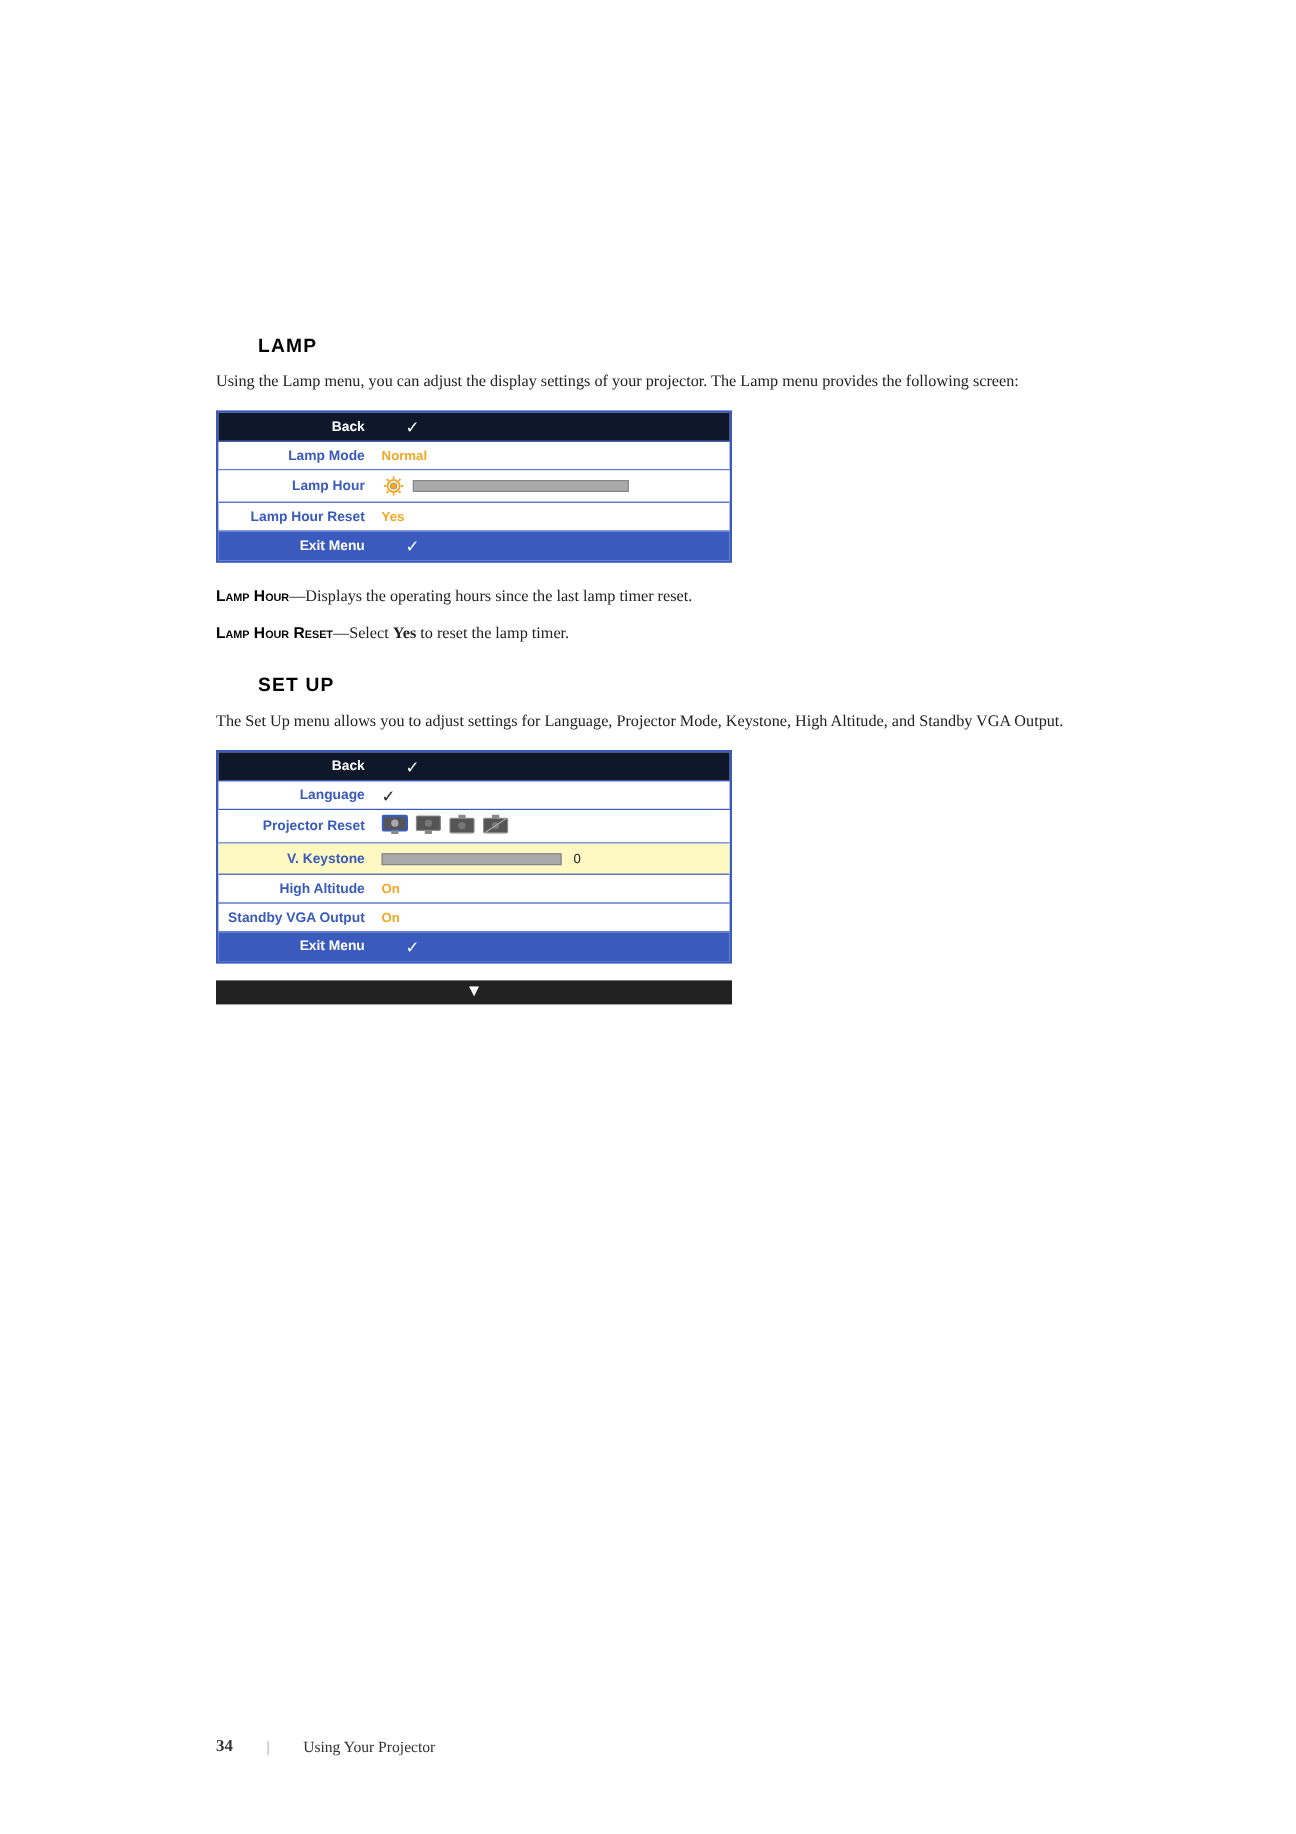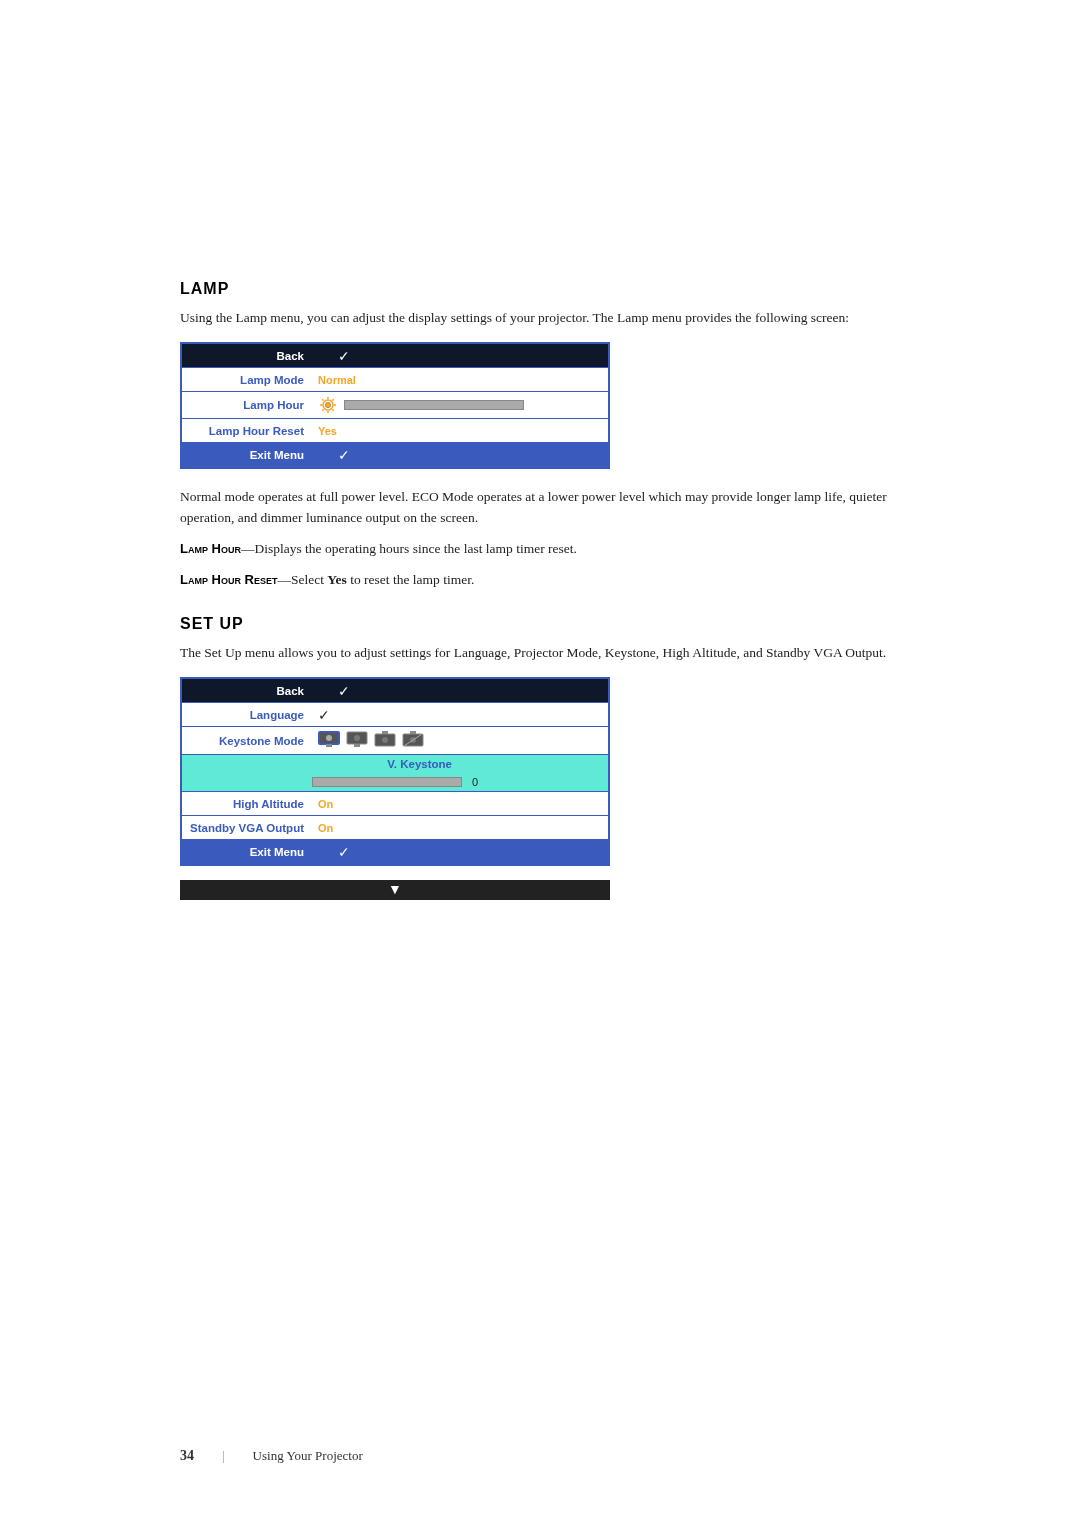--- a/index.html
+++ b/index.html
@@ -23,20 +23,21 @@
 
     
     .section-title {
       font-family: Arial, Helvetica, sans-serif;
       font-size: 16px;
       font-weight: bold;
       letter-spacing: 1px;
       text-transform: uppercase;
       color: #000;
       margin-bottom: 10px;
+      margin-left: 35px;
     }
 
     .section-intro {
       font-size: 13.5px;
       color: #222;
       margin-bottom: 14px;
       line-height: 1.5;
     }
 
     
@@ -299,23 +300,20 @@
       <div class="menu-row" style="background:#3a5bbd;">
         <div class="menu-label" style="color:#fff;">Exit Menu</div>
         <div class="menu-content">
           <span class="menu-check">✓</span>
         </div>
       </div>
 
     </div>
 
     <p class="desc-para">
-      Normal mode operates at full power level. ECO Mode operates at a lower power level which may provide longer lamp life, quieter operation, and dimmer luminance output on the screen.
-    </p>
-    <p class="desc-para">
       <span class="desc-label">Lamp Hour</span>—Displays the operating hours since the last lamp timer reset.
     </p>
     <p class="desc-para">
       <span class="desc-label">Lamp Hour Reset</span>—Select <strong>Yes</strong> to reset the lamp timer.
     </p>
 
   </div>
 
   <div class="section-gap">
     <div class="section-title">SET UP</div>
@@ -331,21 +329,21 @@
       </div>
 
       <div class="menu-row">
         <div class="menu-label">Language</div>
         <div class="menu-content">
           <span style="color:#222; font-size:14px;">✓</span>
         </div>
       </div>
 
       <div class="menu-row" style="background:#fff; min-height:28px;">
-        <div class="menu-label" style="color:#3a5bbd;">Keystone Mode</div>
+        <div class="menu-label" style="color:#3a5bbd;">Projector Reset</div>
         <div class="lamp-hour-content" style="gap:6px; align-items:center;">
 
           <span style="display:inline-block;">
             <svg width="22" height="18" viewBox="0 0 22 18">
               <rect x="1" y="2" width="20" height="12" rx="1" fill="#555" stroke="#3a5bbd" stroke-width="2"></rect>
               <rect x="8" y="14" width="6" height="3" fill="#888"></rect>
               <circle cx="11" cy="8" r="3" fill="#aaa"></circle>
             </svg>
           </span>
 
@@ -370,21 +368,21 @@
               <rect x="1" y="4" width="20" height="12" rx="1" fill="#555" stroke="#888" stroke-width="1"></rect>
               <rect x="8" y="1" width="6" height="3" fill="#888"></rect>
               <circle cx="11" cy="10" r="3" fill="#777"></circle>
               <line x1="2" y1="16" x2="20" y2="4" stroke="#aaa" stroke-width="1"></line>
             </svg>
           </span>
           <span style="color:#fff; font-size:11px; margin-left:4px;">0</span>
         </div>
       </div>
 
-      <div class="menu-row" style="background:#5eead4; min-height:26px;flex-direction:column;">
+      <div class="menu-row" style="background:#fef9c3; min-height:26px;">
         <div class="menu-label" style="color:#3a5bbd;">V. Keystone</div>
         <div class="lamp-hour-content">
           <div class="progress-bar-container keystone-bar" style="width:150px;">
             <div class="progress-bar-fill" style="width:0%;"></div>
           </div>
           <span style="color:#222; font-size:11px; margin-left:4px;">0</span>
         </div>
       </div>
 
       <div class="menu-row">

